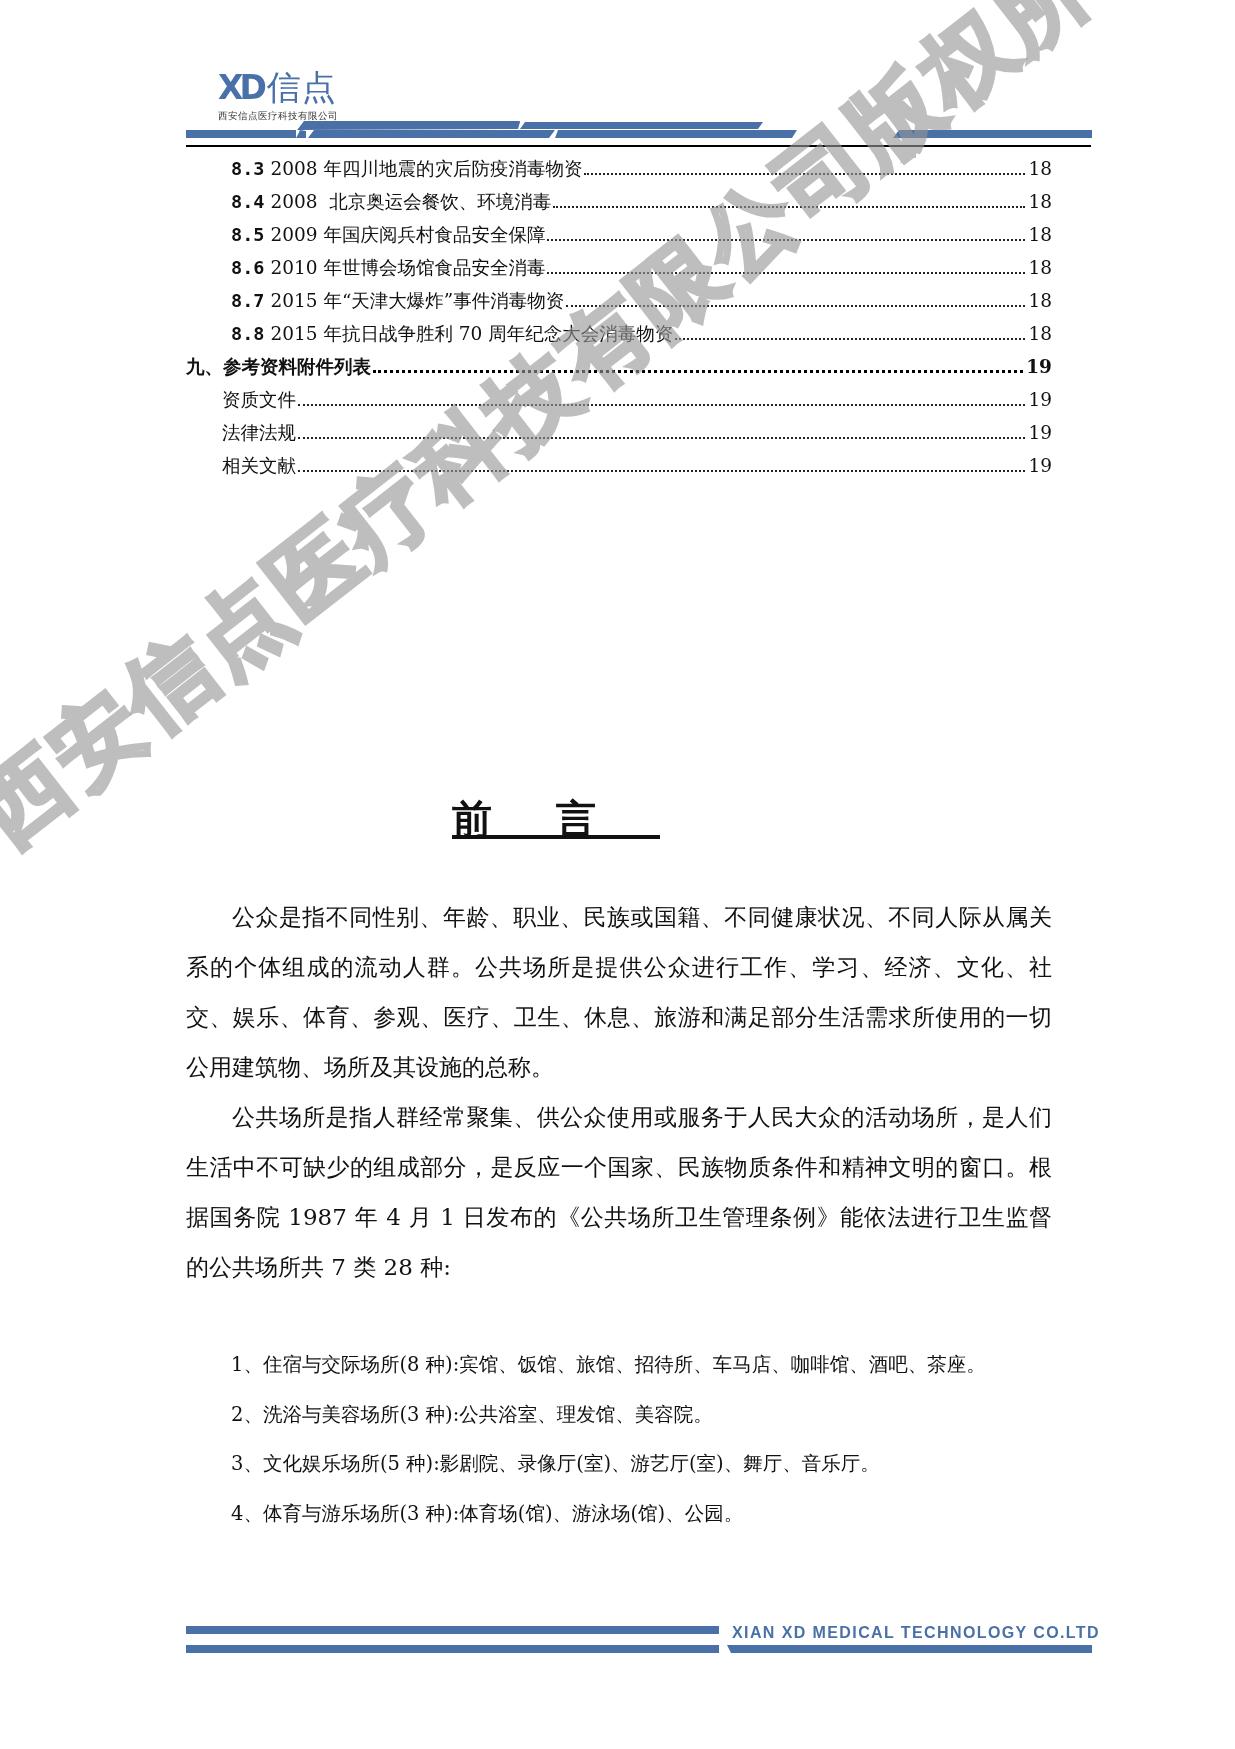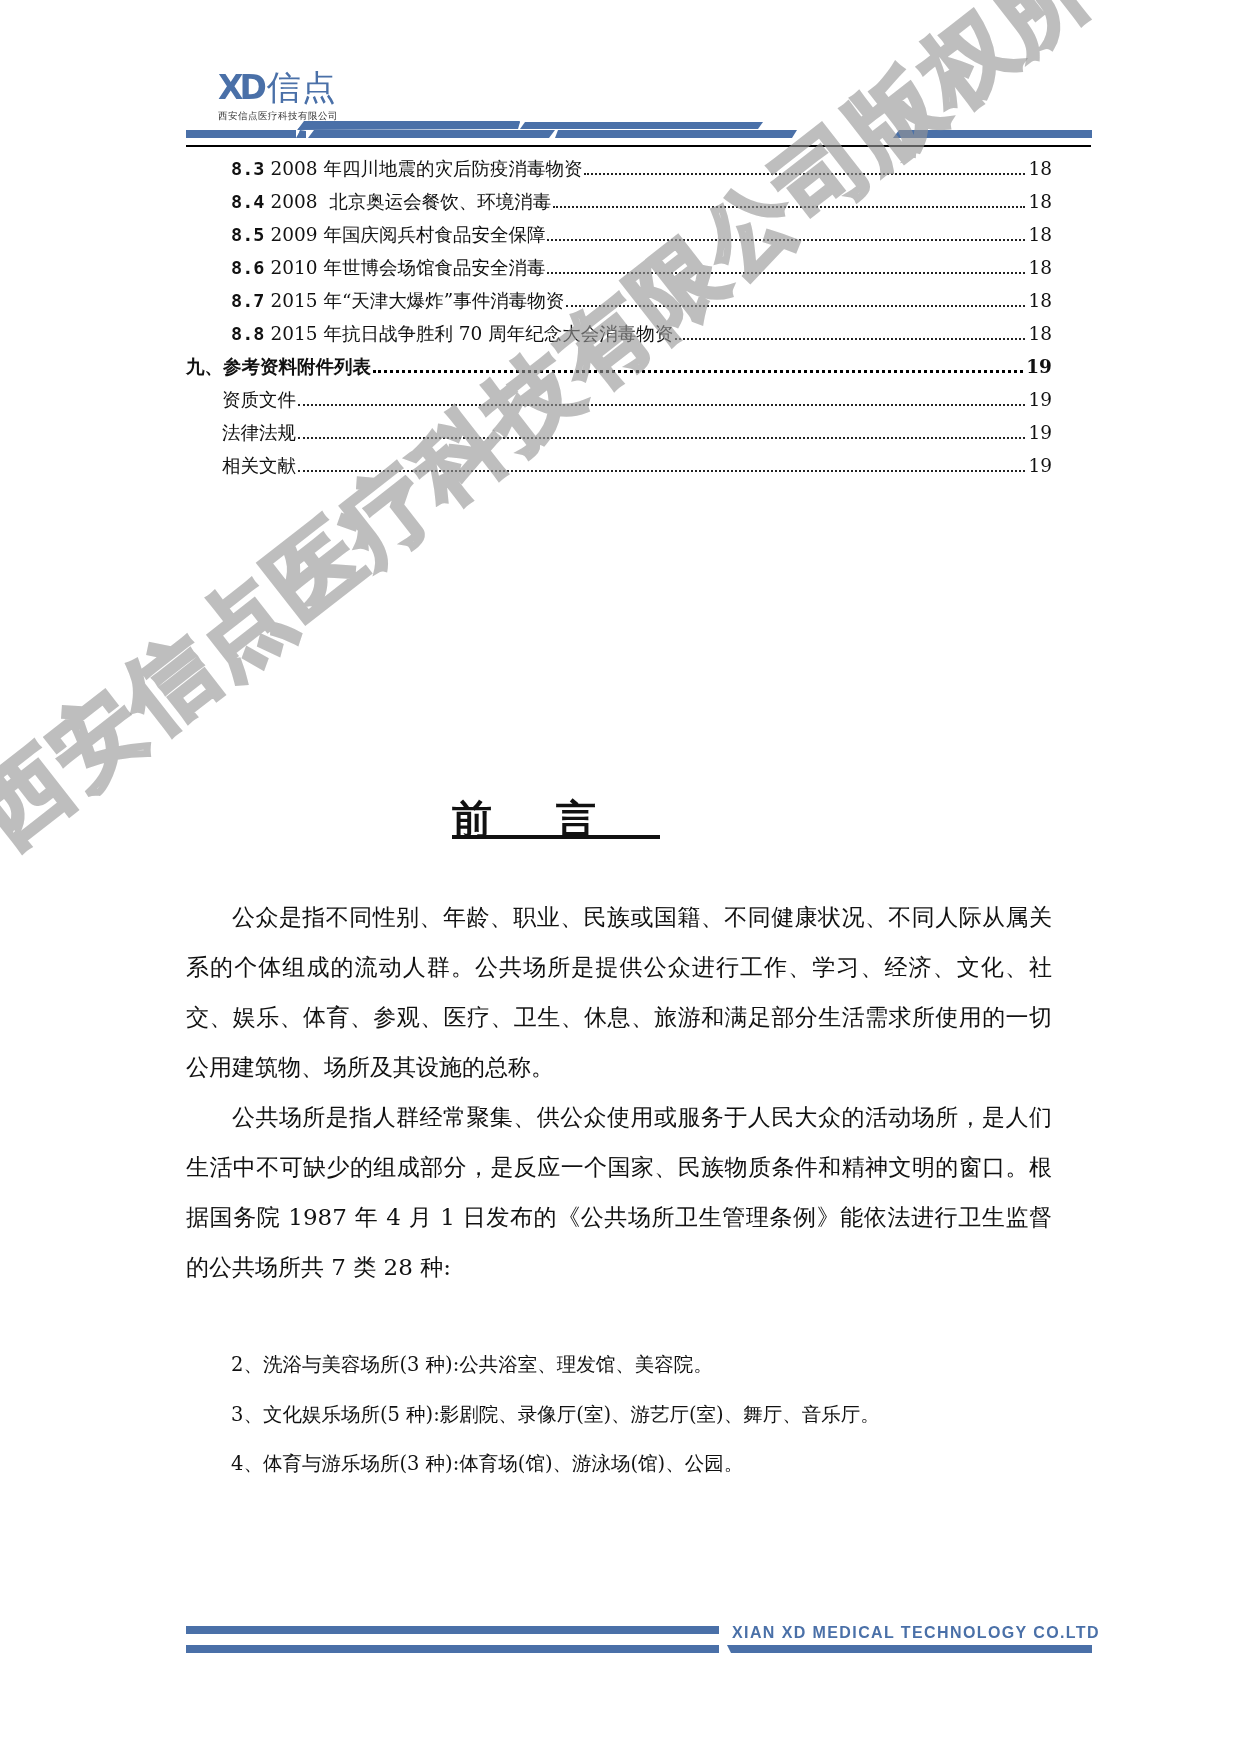--- a/index.html
+++ b/index.html
@@ -258,20 +258,21 @@
 </div>
 
 <h1 class="preface-title" style="margin:0">前言</h1>
 
 <div class="preface-body">
   <p>公众是指不同性别、年龄、职业、民族或国籍、不同健康状况、不同人际从属关系的个体组成的流动人群。公共场所是提供公众进行工作、学习、经济、文化、社交、娱乐、体育、参观、医疗、卫生、休息、旅游和满足部分生活需求所使用的一切公用建筑物、场所及其设施的总称。</p>
   <p>公共场所是指人群经常聚集、供公众使用或服务于人民大众的活动场所，是人们生活中不可缺少的组成部分，是反应一个国家、民族物质条件和精神文明的窗口。根据国务院 1987 年 4 月 1 日发布的《公共场所卫生管理条例》能依法进行卫生监督的公共场所共 7 类 28 种:</p>
 </div>
 
 <div class="preface-list">
+  <div>1、住宿与交际场所(8 种):宾馆、饭馆、旅馆、招待所、车马店、咖啡馆、酒吧、茶座。</div>
   <div>2、洗浴与美容场所(3 种):公共浴室、理发馆、美容院。</div>
   <div>3、文化娱乐场所(5 种):影剧院、录像厅(室)、游艺厅(室)、舞厅、音乐厅。</div>
   <div>4、体育与游乐场所(3 种):体育场(馆)、游泳场(馆)、公园。</div>
 </div>
 
 <div class="band" style="left:186px;top:1626px;width:533px;height:8px;"></div>
 <div class="band" style="left:186px;top:1645px;width:533px;height:8px;"></div>
 <svg style="position:absolute;left:0;top:0" width="1235" height="1749">
   <polygon points="727,1645 1092,1645 1092,1653 731,1653" fill="#4a70a8"></polygon>
 </svg>

